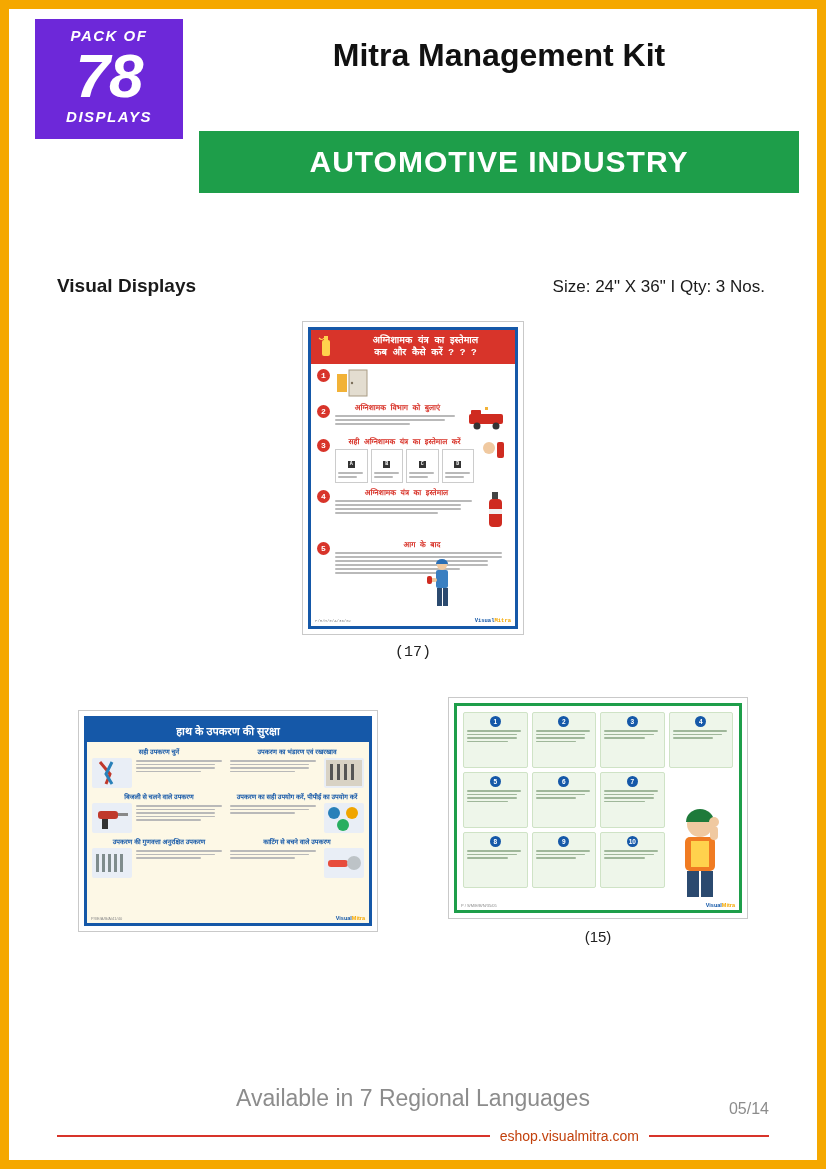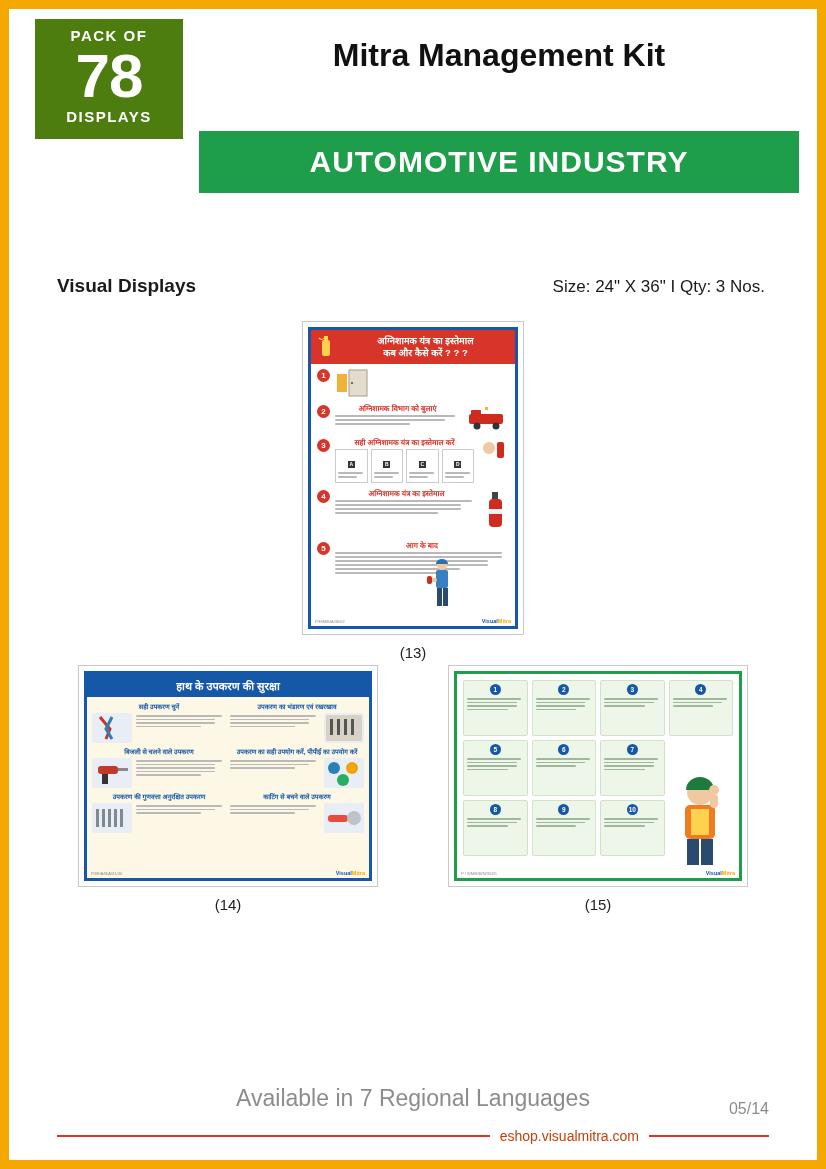--- a/index.html
+++ b/index.html
@@ -32,23 +32,24 @@
   }
   .badge-top {
     background: #f5a800;
     color: #1a1a1a;
     font-weight: bold;
     font-size: 21px;
     letter-spacing: 0.5px;
     padding: 9px 0 10px 0;
   }
   .badge-body {
-    background: #4d7c0f;
+    background: #6d28d9;
     color: #ffffff;
     padding: 8px 0 12px 0;
+    font-style: italic;
   }
   .badge-packof {
     font-size: 15px;
     font-weight: bold;
     letter-spacing: 1.5px;
     line-height: 18px;
   }
   .badge-num {
     font-size: 62px;
     font-weight: bold;
@@ -101,29 +102,30 @@
   }
   .subhead-right {
     font-size: 17px;
     color: #1a1a1a;
   }
   
   .posters-top {
     margin-top: 24px;
     display: flex;
     justify-content: center;
+    font-family: Liberation Mono, monospace;
   }
   .poster-wrap { text-align: center; }
   .caption {
     font-size: 15px;
     color: #222;
     margin-top: 9px;
   }
   .posters-bottom {
-    margin-top: 4px;
+    margin-top: 36px;
     display: flex;
     justify-content: center;
     gap: 70px;
     align-items: center;
   }
   
   .poster {
     background: #ffffff;
     border: 1px solid #c9c9c9;
     position: relative;
@@ -491,21 +493,21 @@
 
           <div class="p13-foot">
             <span>P/H/M/E/A/36/02</span>
             <span class="vm-logo">
               <span style="color:#1558a8">Visual</span><span>Mitra</span>
             </span>
           </div>
 
         </div>
       </div>
-      <div class="caption">(13)</div>
+      <div class="caption">(17)</div>
     </div>
   </div>
 
   <div class="posters-bottom">
 
     <div class="poster-wrap">
       <div class="poster p14">
         <div class="p14-inner">
           <div class="p14-title">हाथ के उपकरण की सुरक्षा</div>
           <div class="p14-grid">
@@ -626,21 +628,20 @@
 
           </div>
           <div class="p13-foot">
             <span>P/I/E/A/B/A/41/40</span>
             <span class="vm-logo">
               <span style="color:#1558a8">Visual</span><span>Mitra</span>
             </span>
           </div>
         </div>
       </div>
-      <div class="caption">(14)</div>
     </div>
 
     <div class="poster-wrap">
       <div class="poster p15">
         <div class="p15-inner">
           <div class="p15-grid">
 
             <div class="p15-cell">
               <div class="p15-num">1</div>
               <div class="ln s1"></div>

